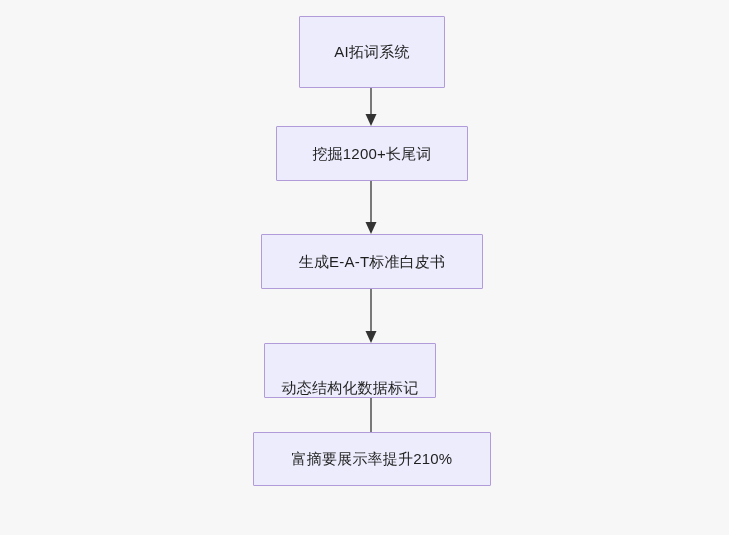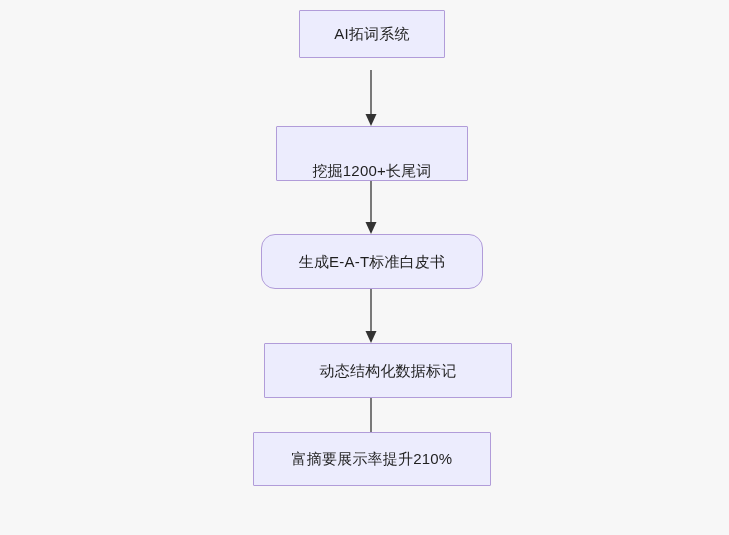--- a/index.html
+++ b/index.html
@@ -34,24 +34,24 @@
   .node-label {
     font-size: 15px;
     line-height: 1.3;
     color: #1f1f1f;
     letter-spacing: 0.2px;
     white-space: nowrap;
     text-align: center;
     font-weight: 400;
   }
   
-  .node-n1 { left: 299px; top: 10px;  width: 146px; height: 48px; }
-  .node-n2 { left: 276px; top: 126px; width: 192px; height: 55px; align-items: flex-end; }
-  .node-n3 { left: 261px; top: 234px; width: 222px; height: 55px; border-radius: 14px; }
-  .node-n4 { left: 264px; top: 343px; width: 248px; height: 55px; }
+  .node-n1 { left: 299px; top: 16px;  width: 146px; height: 72px; }
+  .node-n2 { left: 276px; top: 126px; width: 192px; height: 55px; }
+  .node-n3 { left: 261px; top: 234px; width: 222px; height: 55px; }
+  .node-n4 { left: 264px; top: 343px; width: 172px; height: 55px; align-items: flex-end; }
   .node-n5 { left: 253px; top: 432px; width: 238px; height: 54px; }
 
   .edge-layer {
     position: absolute;
     left: 0;
     top: 0;
     width: 729px;
     height: 535px;
     z-index: 1;
     pointer-events: none;

